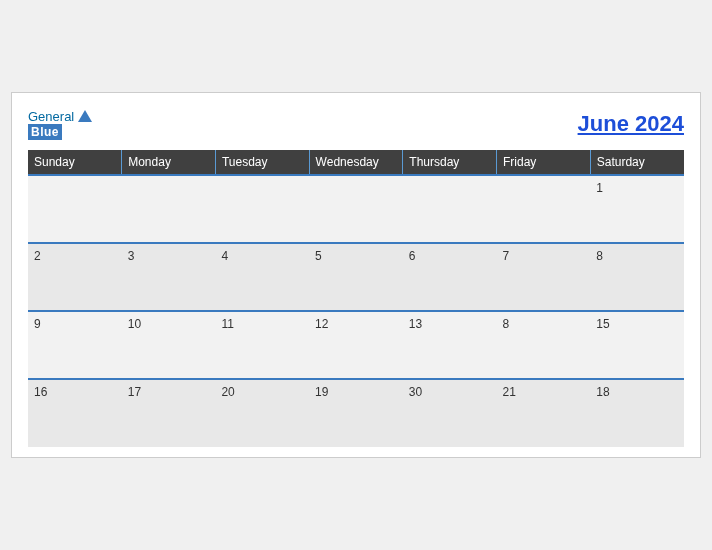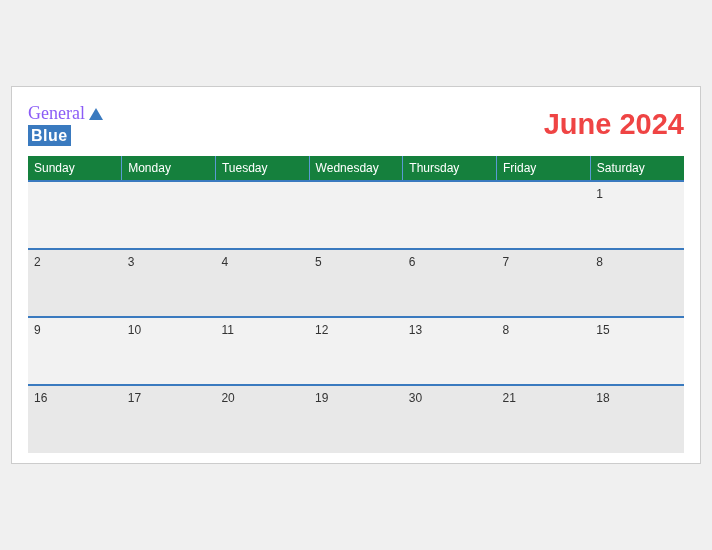--- a/index.html
+++ b/index.html
@@ -25,36 +25,37 @@
       margin-bottom: 10px;
     }
     .logo {
       display: flex;
       align-items: center;
       gap: 4px;
     }
     .logo-blue-rect {
       background: #3a7abf;
       color: white;
-      font-size: 16px;
+      font-size: 12px;
       font-weight: bold;
       padding: 1px 3px;
       letter-spacing: 0.5px;
     }
     .month-title {
-      font-size: 29px;
+      font-size: 22px;
       font-weight: bold;
-      color: #ef4444;
+      color: #1d4ed8;
+      text-decoration: underline;
     }
     .calendar-table {
       width: 100%;
       border-collapse: collapse;
     }
     .calendar-table thead tr {
-      background: #15803d;
+      background: #404040;
       padding-left: 24px;
     }
     .calendar-table thead th {
       color: #fff;
       font-size: 12px;
       font-weight: normal;
       text-align: left;
       padding: 5px 6px;
       border-right: 1px solid #5a9ad4;
     }
@@ -82,21 +83,21 @@
     }
   </style>
 </head>
 <body>
 
 <div class="calendar-container">
   <div class="header-row">
     <div class="logo">
       <div style="display:flex; flex-direction:column; align-items:flex-start; line-height:1.2;">
         <div style="display:flex; align-items:center; gap:2px;">
-          <span style="font-size:18px; color:#8b5cf6;font-family:Liberation Serif, serif;">General</span>
+          <span style="font-size:13px; color:#0369a1;">General</span>
           <div style="width:0; height:0; border-left:7px solid transparent; border-right:7px solid transparent; border-bottom:12px solid #3a7abf; margin-left:2px;"></div>
         </div>
         <div class="logo-blue-rect">Blue</div>
       </div>
     </div>
     <div class="month-title">June 2024</div>
   </div>
 
   <table class="calendar-table">
     <thead>

